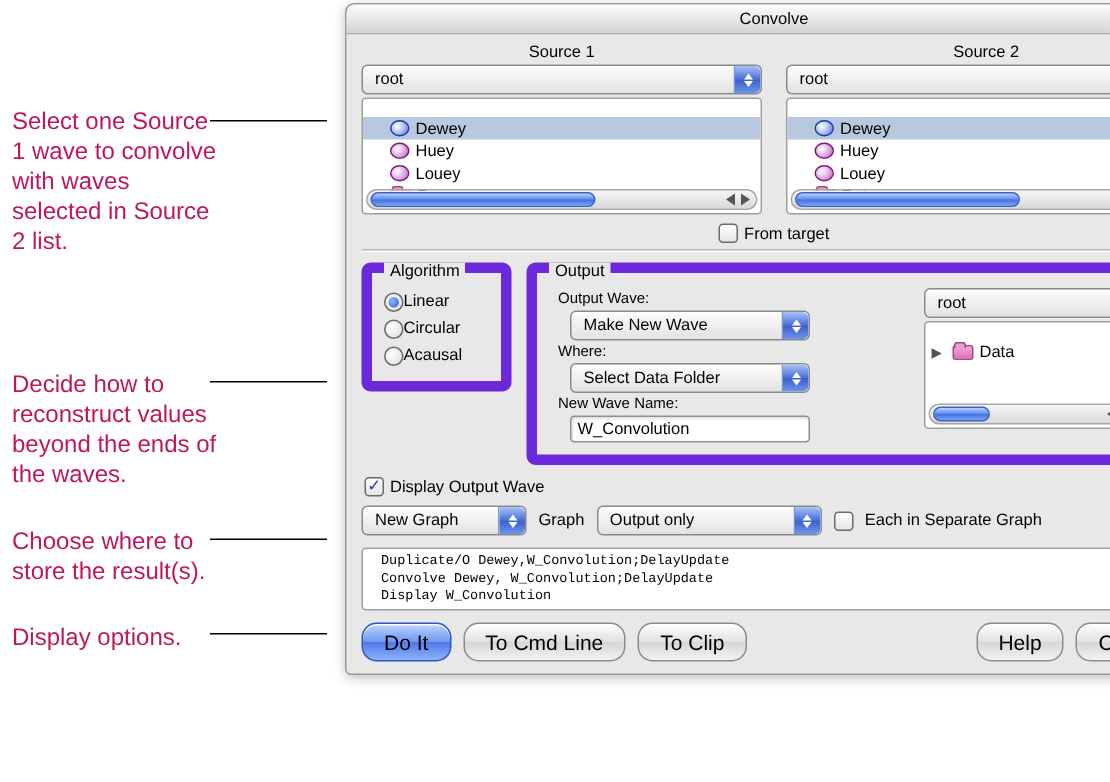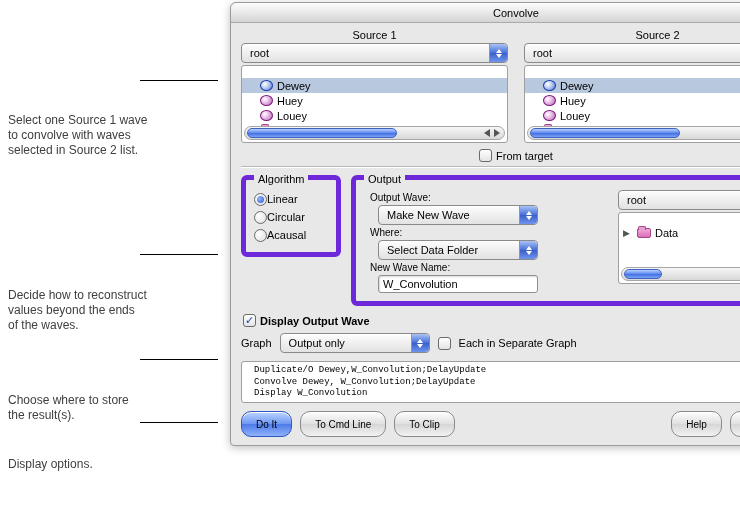--- a/index.html
+++ b/index.html
@@ -14,24 +14,23 @@
     position: relative;
   }
   .annotations {
     position: absolute;
     left: 8px;
     top: 0;
     width: 200px;
   }
   .ann {
     position: absolute;
-    font-size: 12px;
+    font-size: 16px;
     line-height: 1.25;
-    color: #404040;
-    margin-top: 41px;
+    color: #be185d;
   }
   .ann-line {
     position: absolute;
     height: 1px;
     background: #000;
   }
   .dialog {
     position: absolute;
     left: 214px;
     top: 2px;
@@ -191,21 +190,21 @@
     font-size:11px;color:#1a3fae;line-height:1;
   }
   .hr {
     height:1px;background:#b8b8b8;margin:4px 0 8px 0;
     box-shadow:0 1px 0 #fff;
   }
   .mid {
     display:flex; gap:10px; align-items:flex-start;
   }
   .group {
-    border:5px solid #6d28d9; border-radius:6px;
+    border:7px solid #6d28d9; border-radius:6px;
     padding:10px 8px 8px 8px;
     position:relative;
     background:#e8e8e8;
   }
   .group > .legend {
     position:absolute; top:-7px; left:8px;
     background:#e8e8e8; padding:0 4px; font-size:11px;
   }
   .algo { width:100px; }
   .radio-row { display:flex; align-items:center; gap:0; height:18px; font-size:11px;}
@@ -266,21 +265,21 @@
     overflow:hidden;
     white-space:pre;
   }
   .buttons {
     display:flex; align-items:center; gap:8px; margin-top:8px;
   }
   .btn {
     height:20px; padding:12px 14px;
     border:1px solid #8a8a8a; border-radius:10px;
     background:linear-gradient(#fefefe,#e0e0e0 50%,#d6d6d6 51%,#f2f2f2);
-    font-size:10px; display:inline-flex; align-items:center;
+    font-size:14px; display:inline-flex; align-items:center;
     box-shadow:0 1px 0 #fff inset;
     cursor:default;
   }
   .btn.primary {
     border-color:#2e55c0;
     background:linear-gradient(#bcd4ff,#6f97f2 50%,#4d7ae8 51%,#8fb2fa);
     color:#000;
   }
   .spacer { flex:1; }
 </style>
@@ -455,23 +454,30 @@
                   <div class="arr right"></div>
                 </div>
               </div>
           </div>
         </div>
       </div>
     </div>
 
     <div class="chk-row" style="justify-content:flex-start;margin:8px 0 2px 2px">
       <span class="chk" style="color:#1a3fae">✓</span>
-      <span style="font-weight:bold">Display Output Wave</span>
+      <span style="font-weight:normal">Display Output Wave</span>
     </div>
     <div class="display-row">
+      <div class="aqua-select" style="width:110px">
+        <span>New Graph</span>
+        <span class="endcap">
+            <span class="tri-up"></span>
+            <span class="tri-down"></span>
+          </span>
+      </div>
       <span>Graph</span>
       <div class="aqua-select" style="width:150px">
         <span>Output only</span>
         <span class="endcap">
             <span class="tri-up"></span>
             <span class="tri-down"></span>
           </span>
       </div>
       <span class="chk"></span>
       <span>Each in Separate Graph</span>

